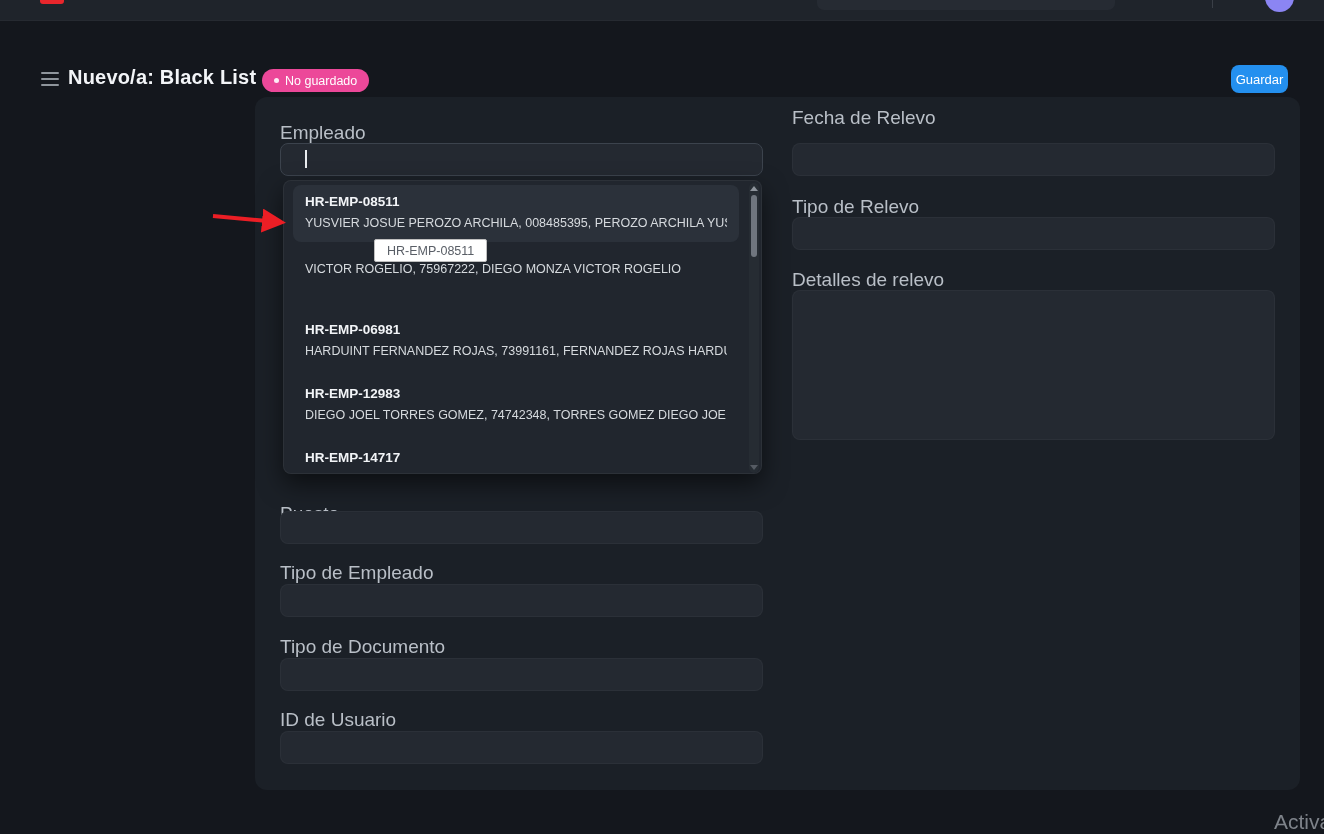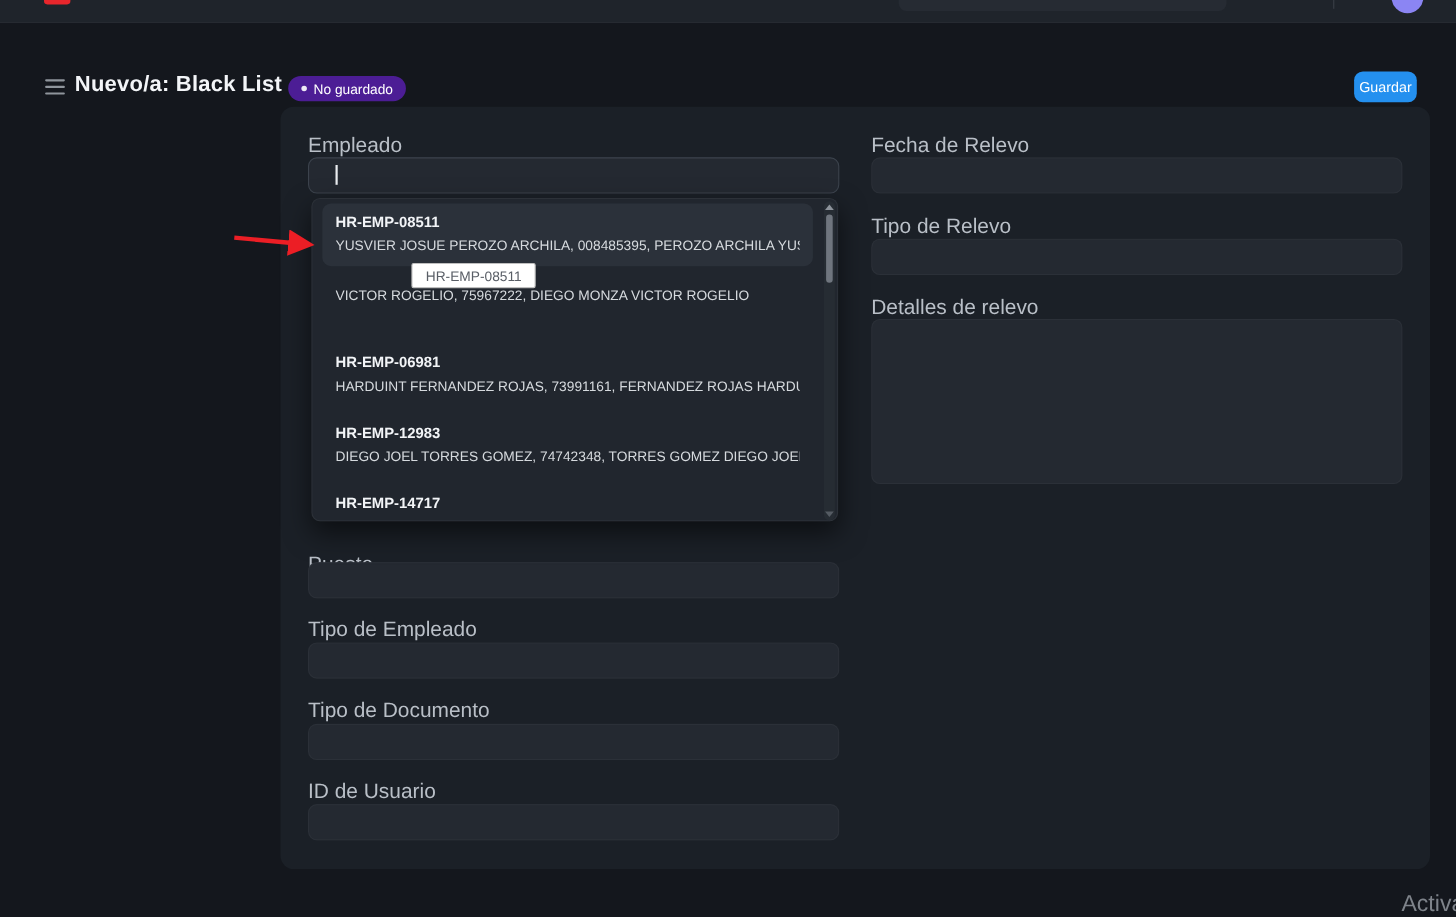--- a/index.html
+++ b/index.html
@@ -42,21 +42,21 @@
     position:absolute; left:41px; top:51px; width:18px; height:14px;
     display:flex; flex-direction:column; justify-content:space-between; cursor:pointer;
   }
   .menu-btn span { display:block; width:18px; height:2px; background:#8f959c; border-radius:1px; }
   .page-title {
     position:absolute; left:68px; top:45px; font-size:20px; font-weight:700;
     color:#f3f5f8; letter-spacing:0.2px; white-space:nowrap;
   }
   .status-badge {
     position:absolute; left:262px; top:48px; height:23px;
-    background:#4c1d95; border-radius:12px; color:#ffffff;
+    background:#ec4899; border-radius:12px; color:#ffffff;
     font-size:12.5px; display:flex; align-items:center; gap:6px;
     padding:0 12px; white-space:nowrap;
   }
   .status-badge .dot { width:5px; height:5px; border-radius:50%; background:rgba(255,255,255,0.9); }
   .save-btn {
     position:absolute; left:1231px; top:44px; width:57px; height:28px;
     background:#2490ef; border:none; border-radius:8px; color:#ffffff;
     font-size:13px; cursor:pointer; font-family:"Liberation Sans", sans-serif;
   }
 
@@ -169,21 +169,21 @@
 
 <div class="field-label" style="left:280px; top:562px;">Tipo de Empleado</div>
 <input class="field-input" style="left: 280px; top: 584px;" readonly="" value="">
 
 <div class="field-label" style="left:280px; top:636px;">Tipo de Documento</div>
 <input class="field-input" style="left: 280px; top: 658px;" readonly="" value="">
 
 <div class="field-label" style="left:280px; top:709px;">ID de Usuario</div>
 <input class="field-input" style="left: 280px; top: 731px;" readonly="" value="">
 
-<div class="field-label" style="left:792px; top:122px;">Fecha de Relevo</div>
+<div class="field-label" style="left:792px; top:107px;">Fecha de Relevo</div>
 <input class="field-input" style="left: 792px; top: 143px;" readonly="" value="">
 
 <div class="field-label" style="left:792px; top:196px;">Tipo de Relevo</div>
 <input class="field-input" style="left: 792px; top: 217px;" readonly="" value="">
 
 <div class="field-label" style="left:792px; top:269px;">Detalles de relevo</div>
 <textarea class="field-textarea" style="left: 792px; top: 290px;" readonly=""></textarea>
 
 <div class="dropdown">
   <div class="dd-item highlight">

